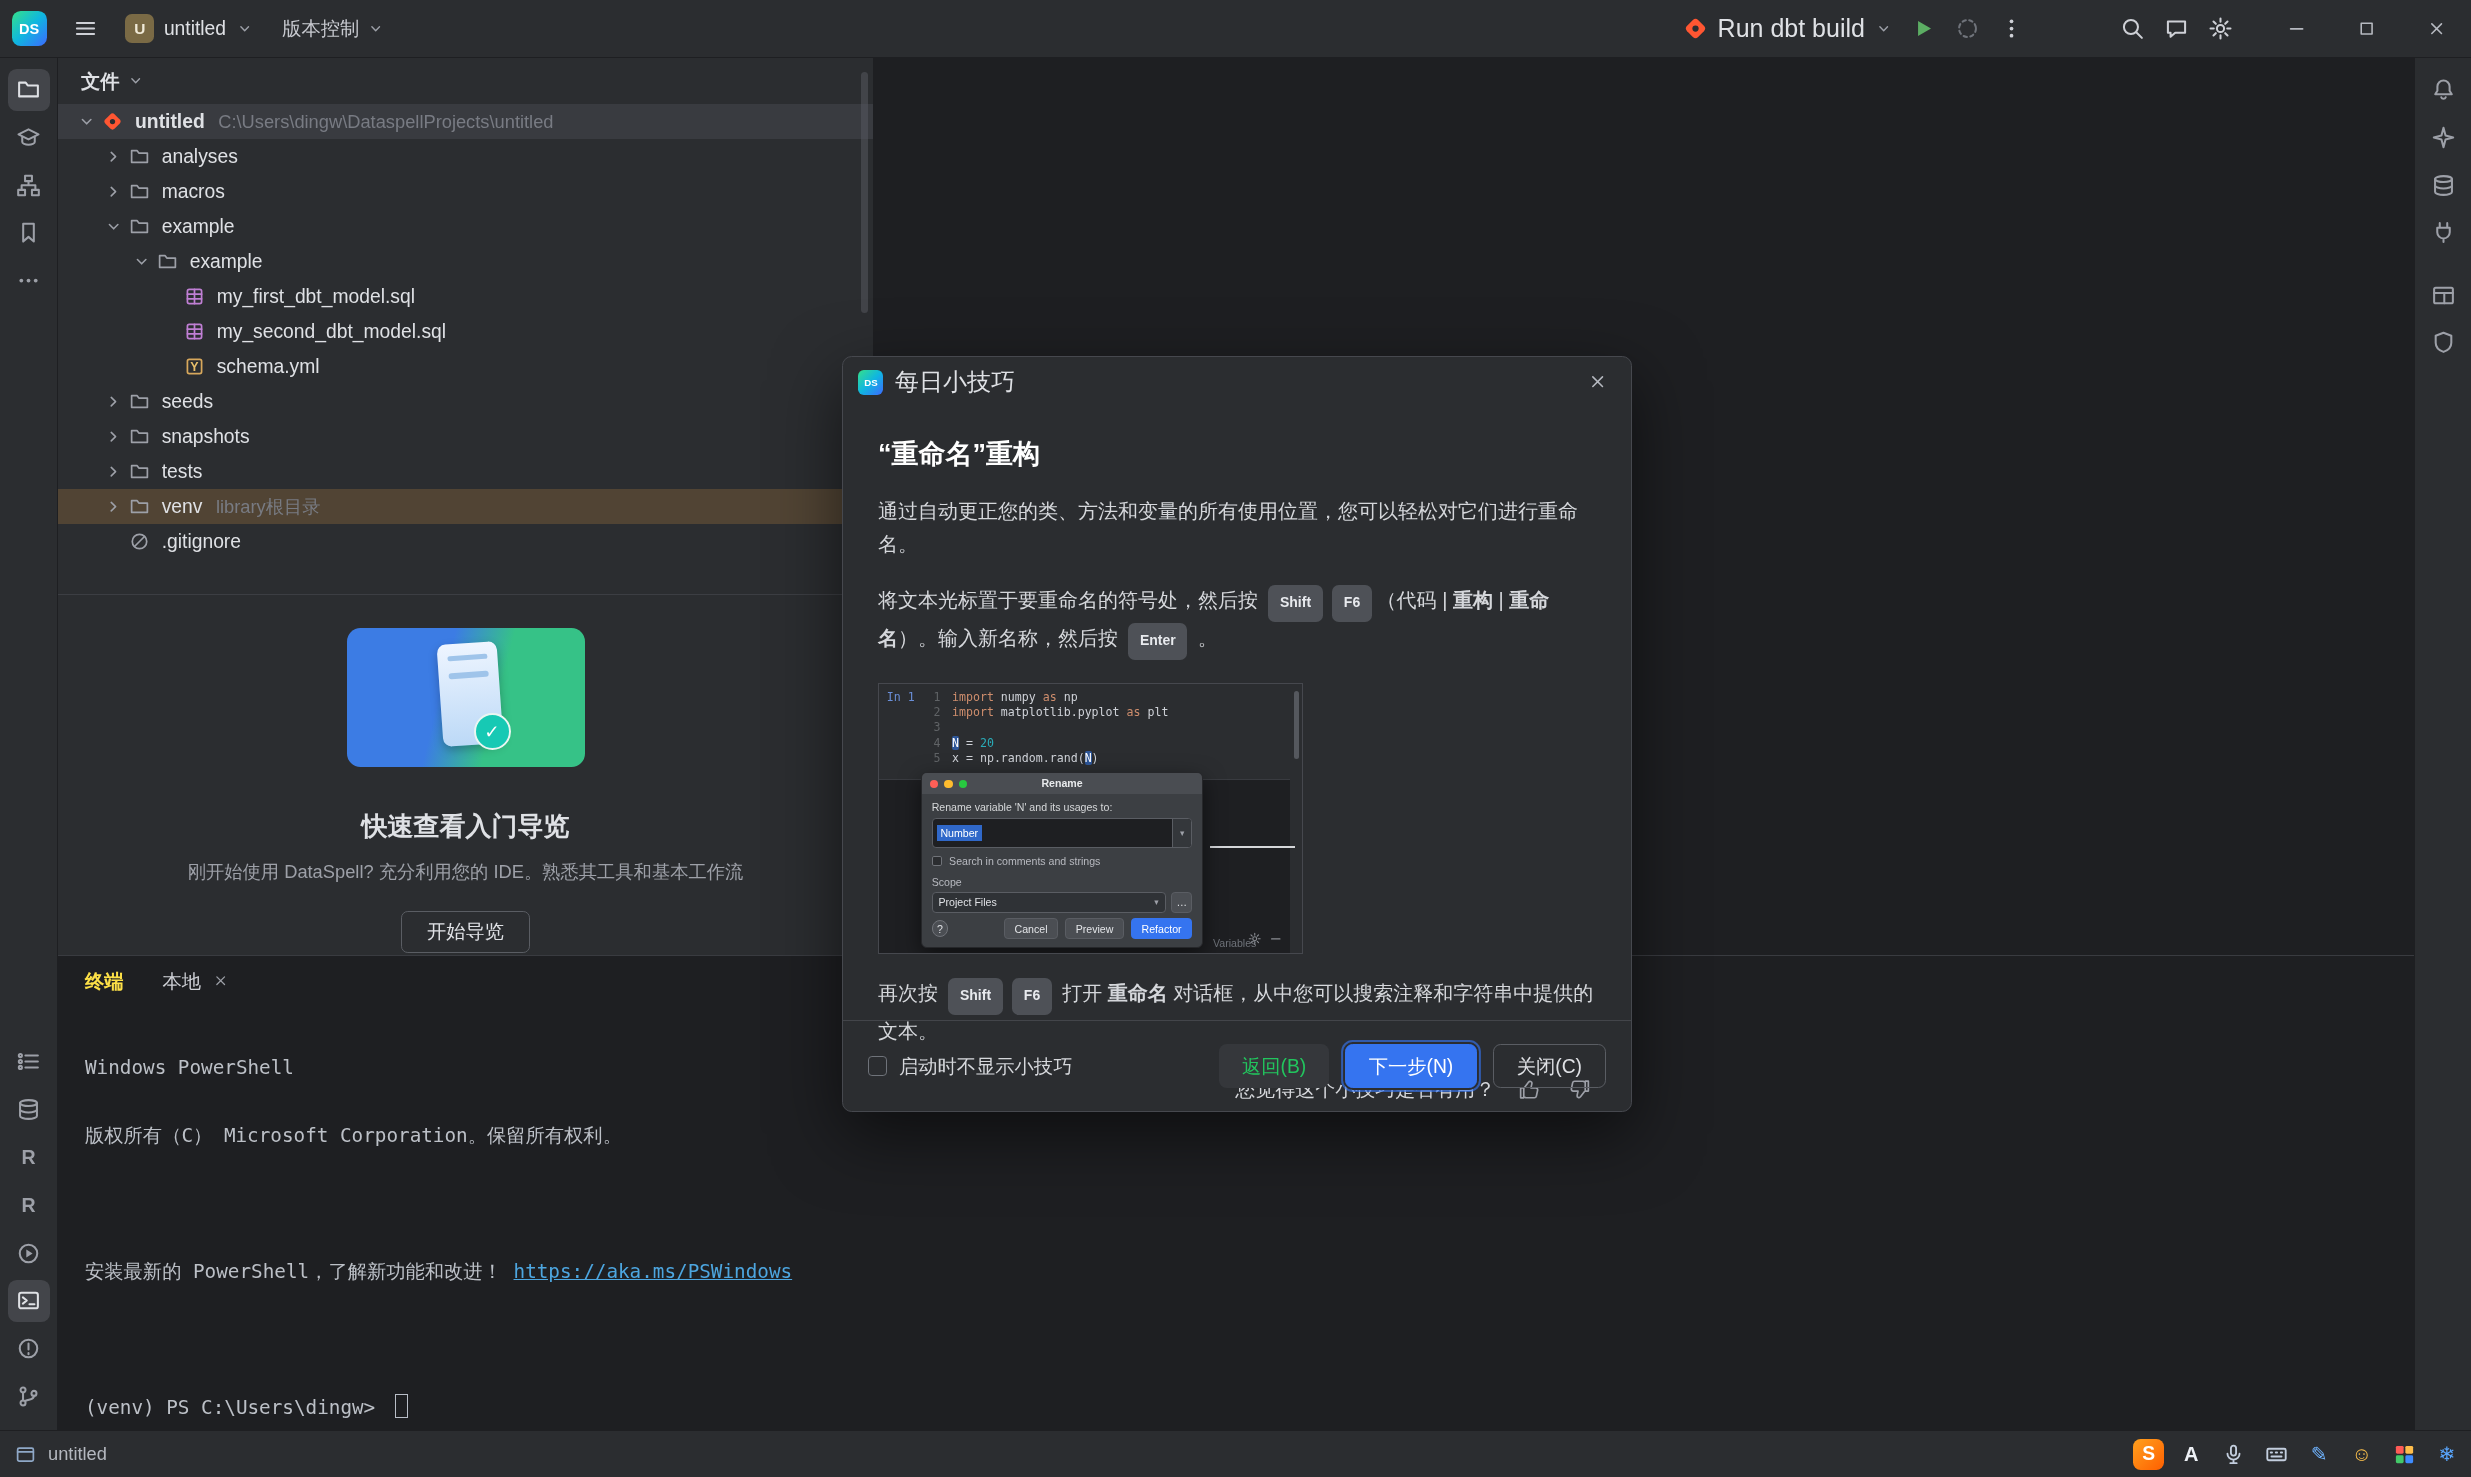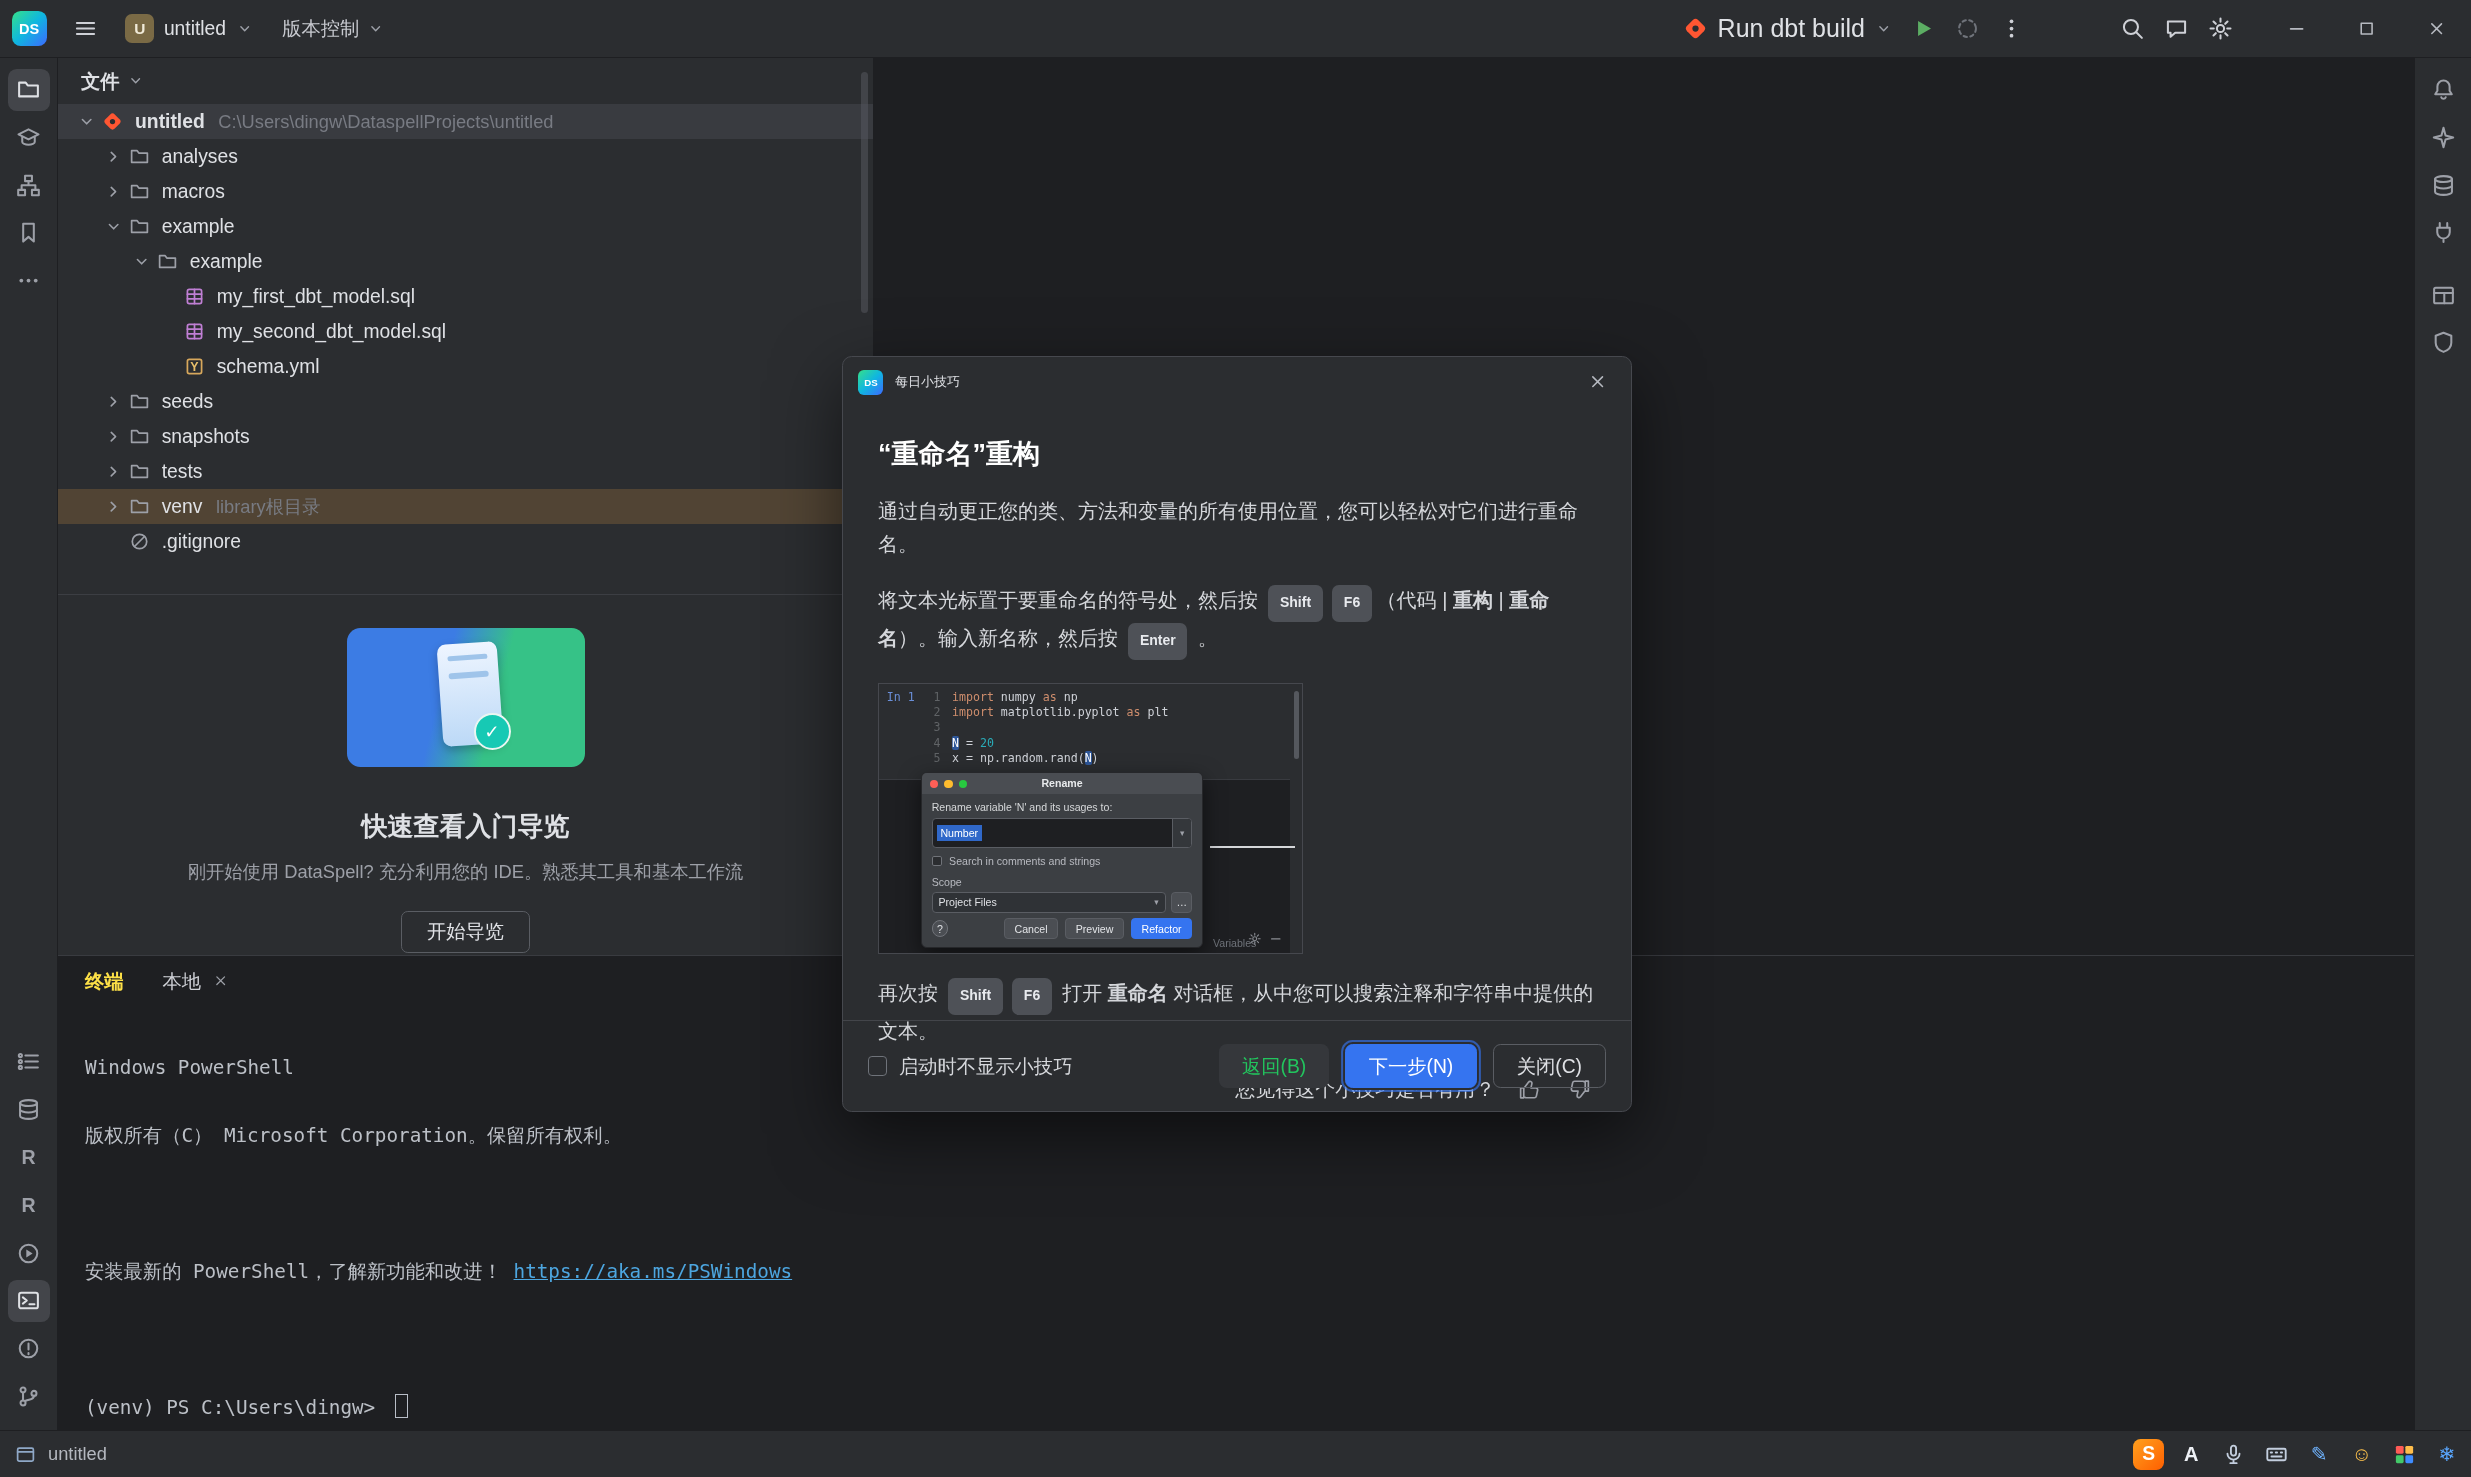--- a/index.html
+++ b/index.html
@@ -132,21 +132,21 @@
   .tb-ic.skin { color:#5aa7ff; font-weight:normal; }
 
   
   .modal { position:absolute; left:842px; top:356px; width:790px; height:756px;
     background:#2b2d30; border:1px solid #46484e; border-radius:9.7px;
     box-shadow:0 23px 68px rgba(0,0,0,.55); z-index:50; }
   .modal-header { height:50px; display:flex; align-items:center; gap:11.6px; padding:0 15.4px; }
   .modal-logo { width:25px; height:25px; border-radius:5.8px;
     background:linear-gradient(135deg,#35e08a 0%,#0fb6e0 50%,#3d6aff 100%);
     color:#fff; font-size:9.7px; font-weight:bold; display:flex; align-items:center; justify-content:center; }
-  .modal-title { font-size:13px; color:#dfe1e5; }
+  .modal-title { font-size:24px; color:#dfe1e5; }
   .modal-close { margin-left:auto; width:35px; height:35px; border:none; background:none;
     color:#b6b9c0; display:flex; align-items:center; justify-content:center; }
   .modal-close .icon { width:19.3px; height:19.3px; color:#b6b9c0; }
   .modal-body { padding:0 35px; }
   .tip-heading { margin-top:29px; font-size:27px; font-weight:bold; color:#ffffff; }
   .tip-p { margin-top:23px; font-size:20px; line-height:33px; color:#d5d7db; }
   .kbd { display:inline-block; background:#4e5157; border-radius:6.8px; padding:1px 11.6px 2.9px;
     font-size:14px; font-weight:bold; color:#e8eaee; margin:0 4.8px; }
 
   

